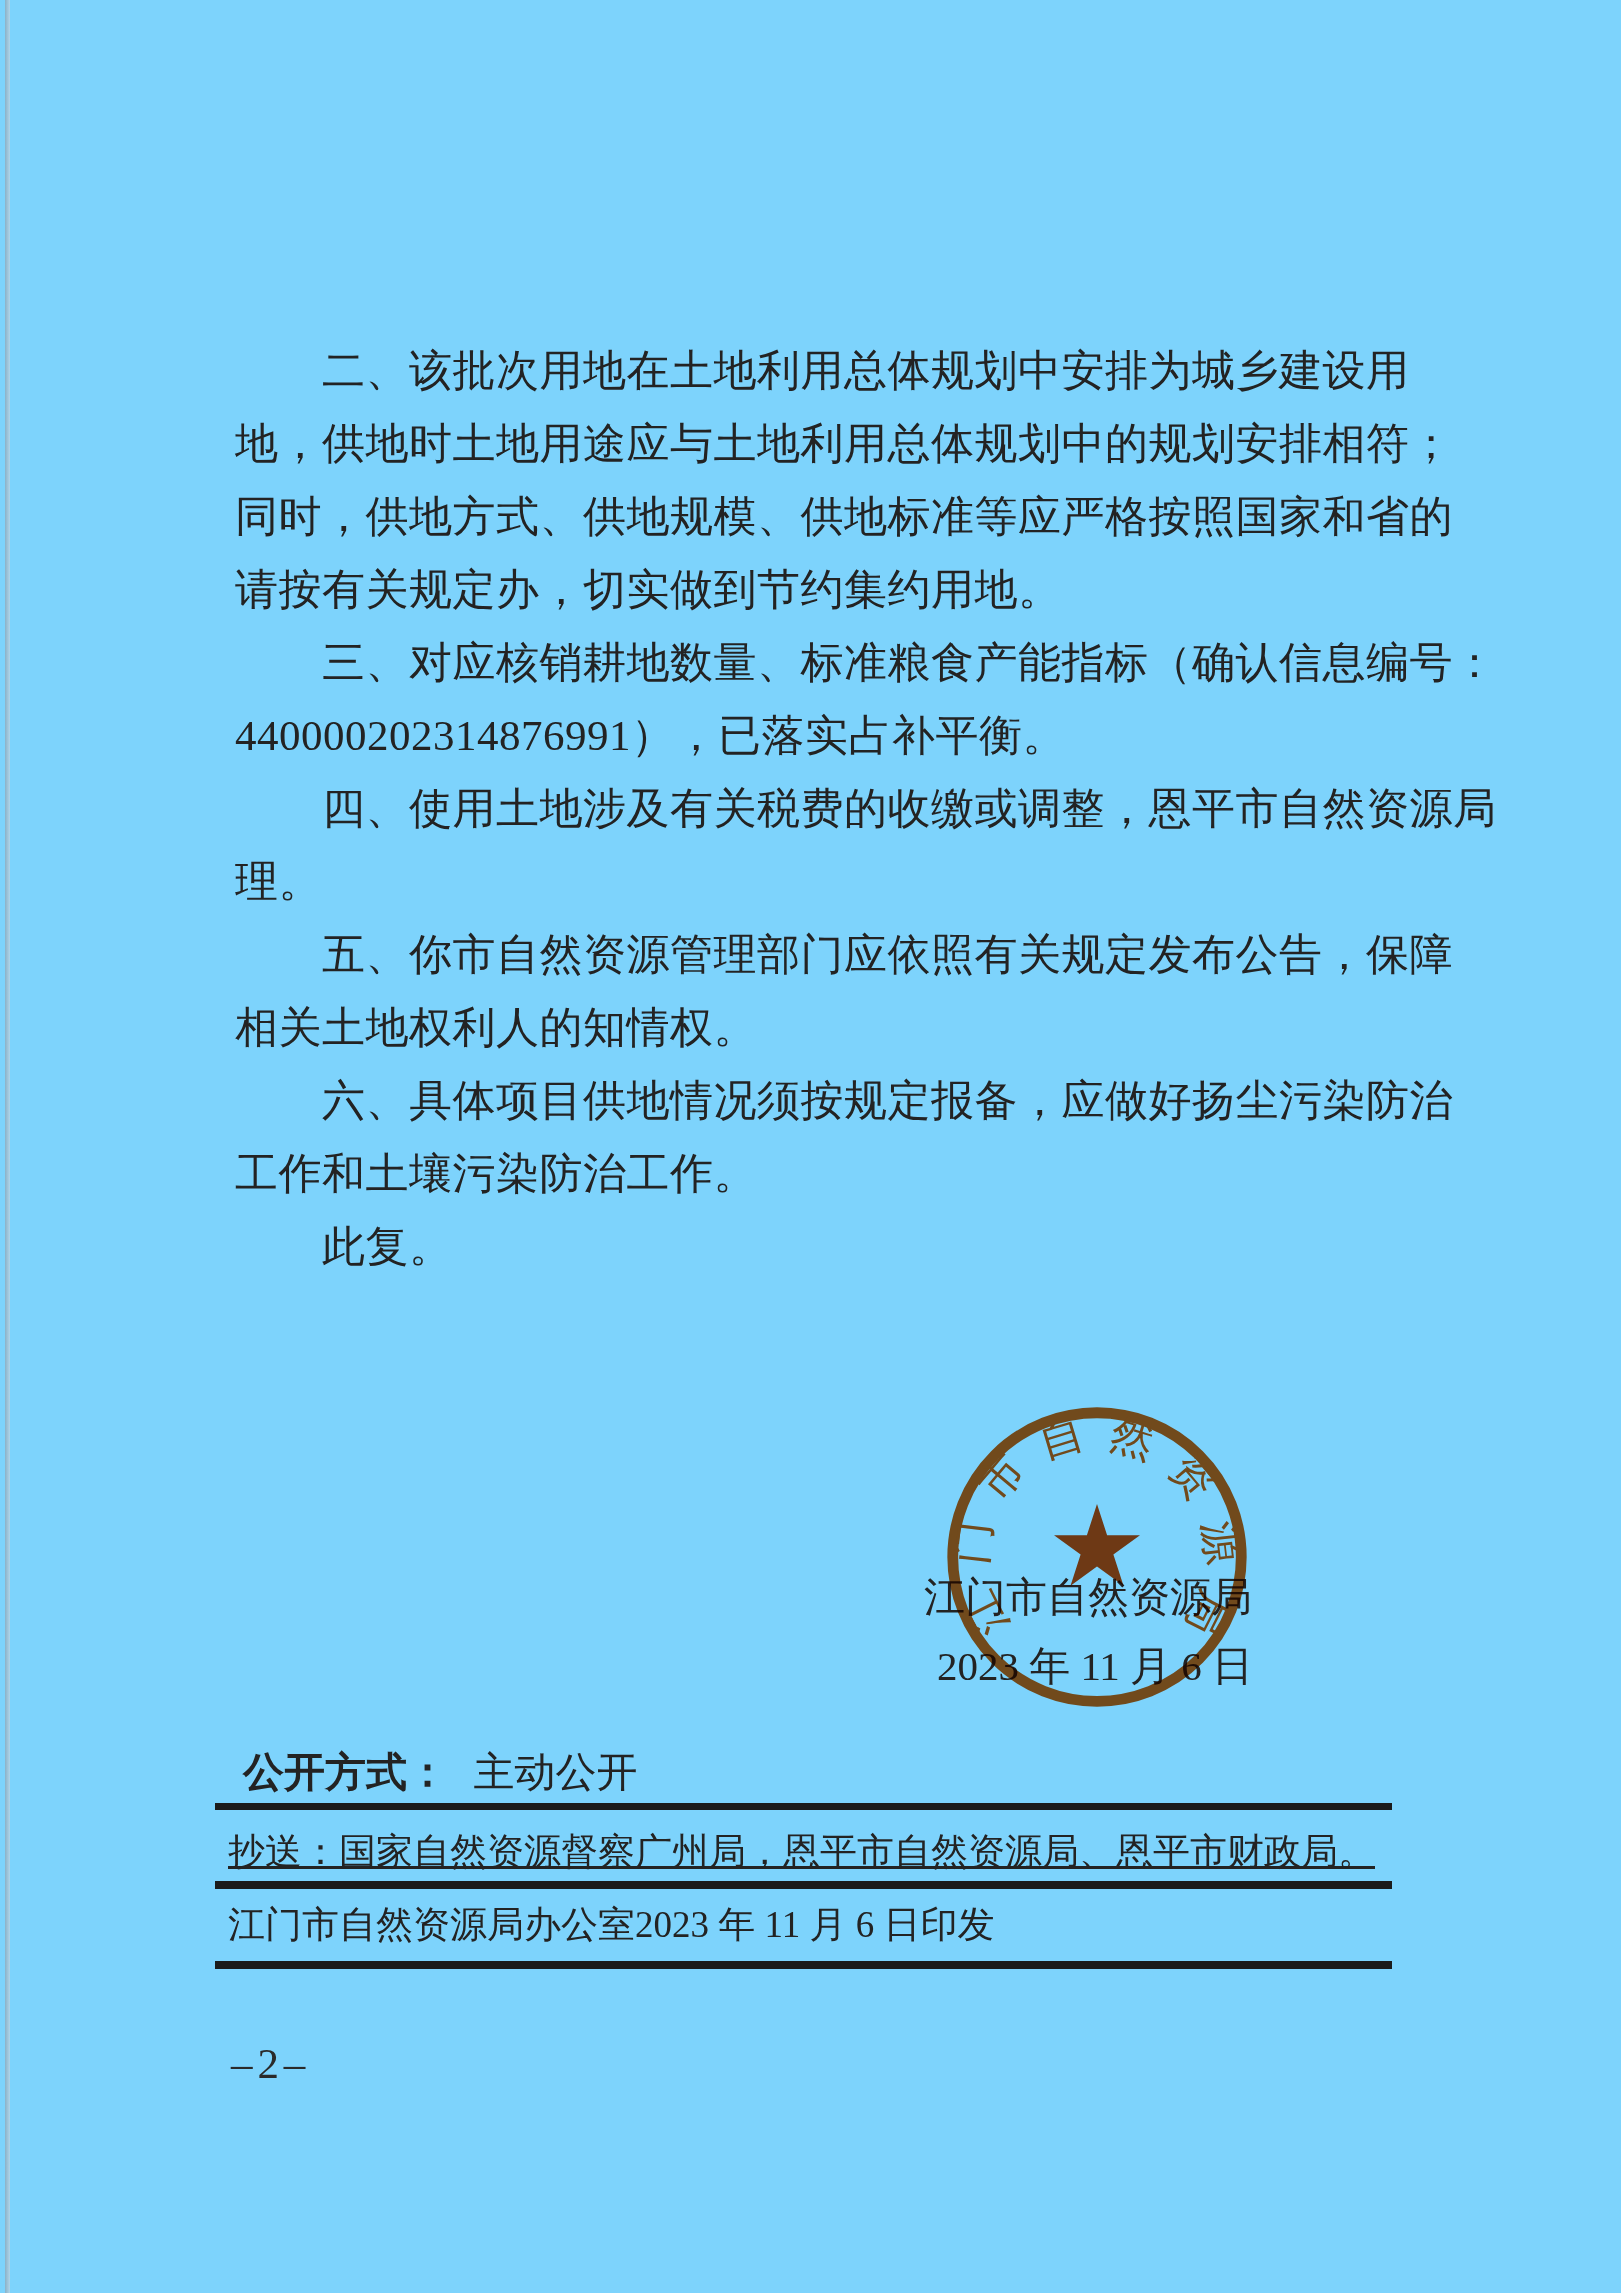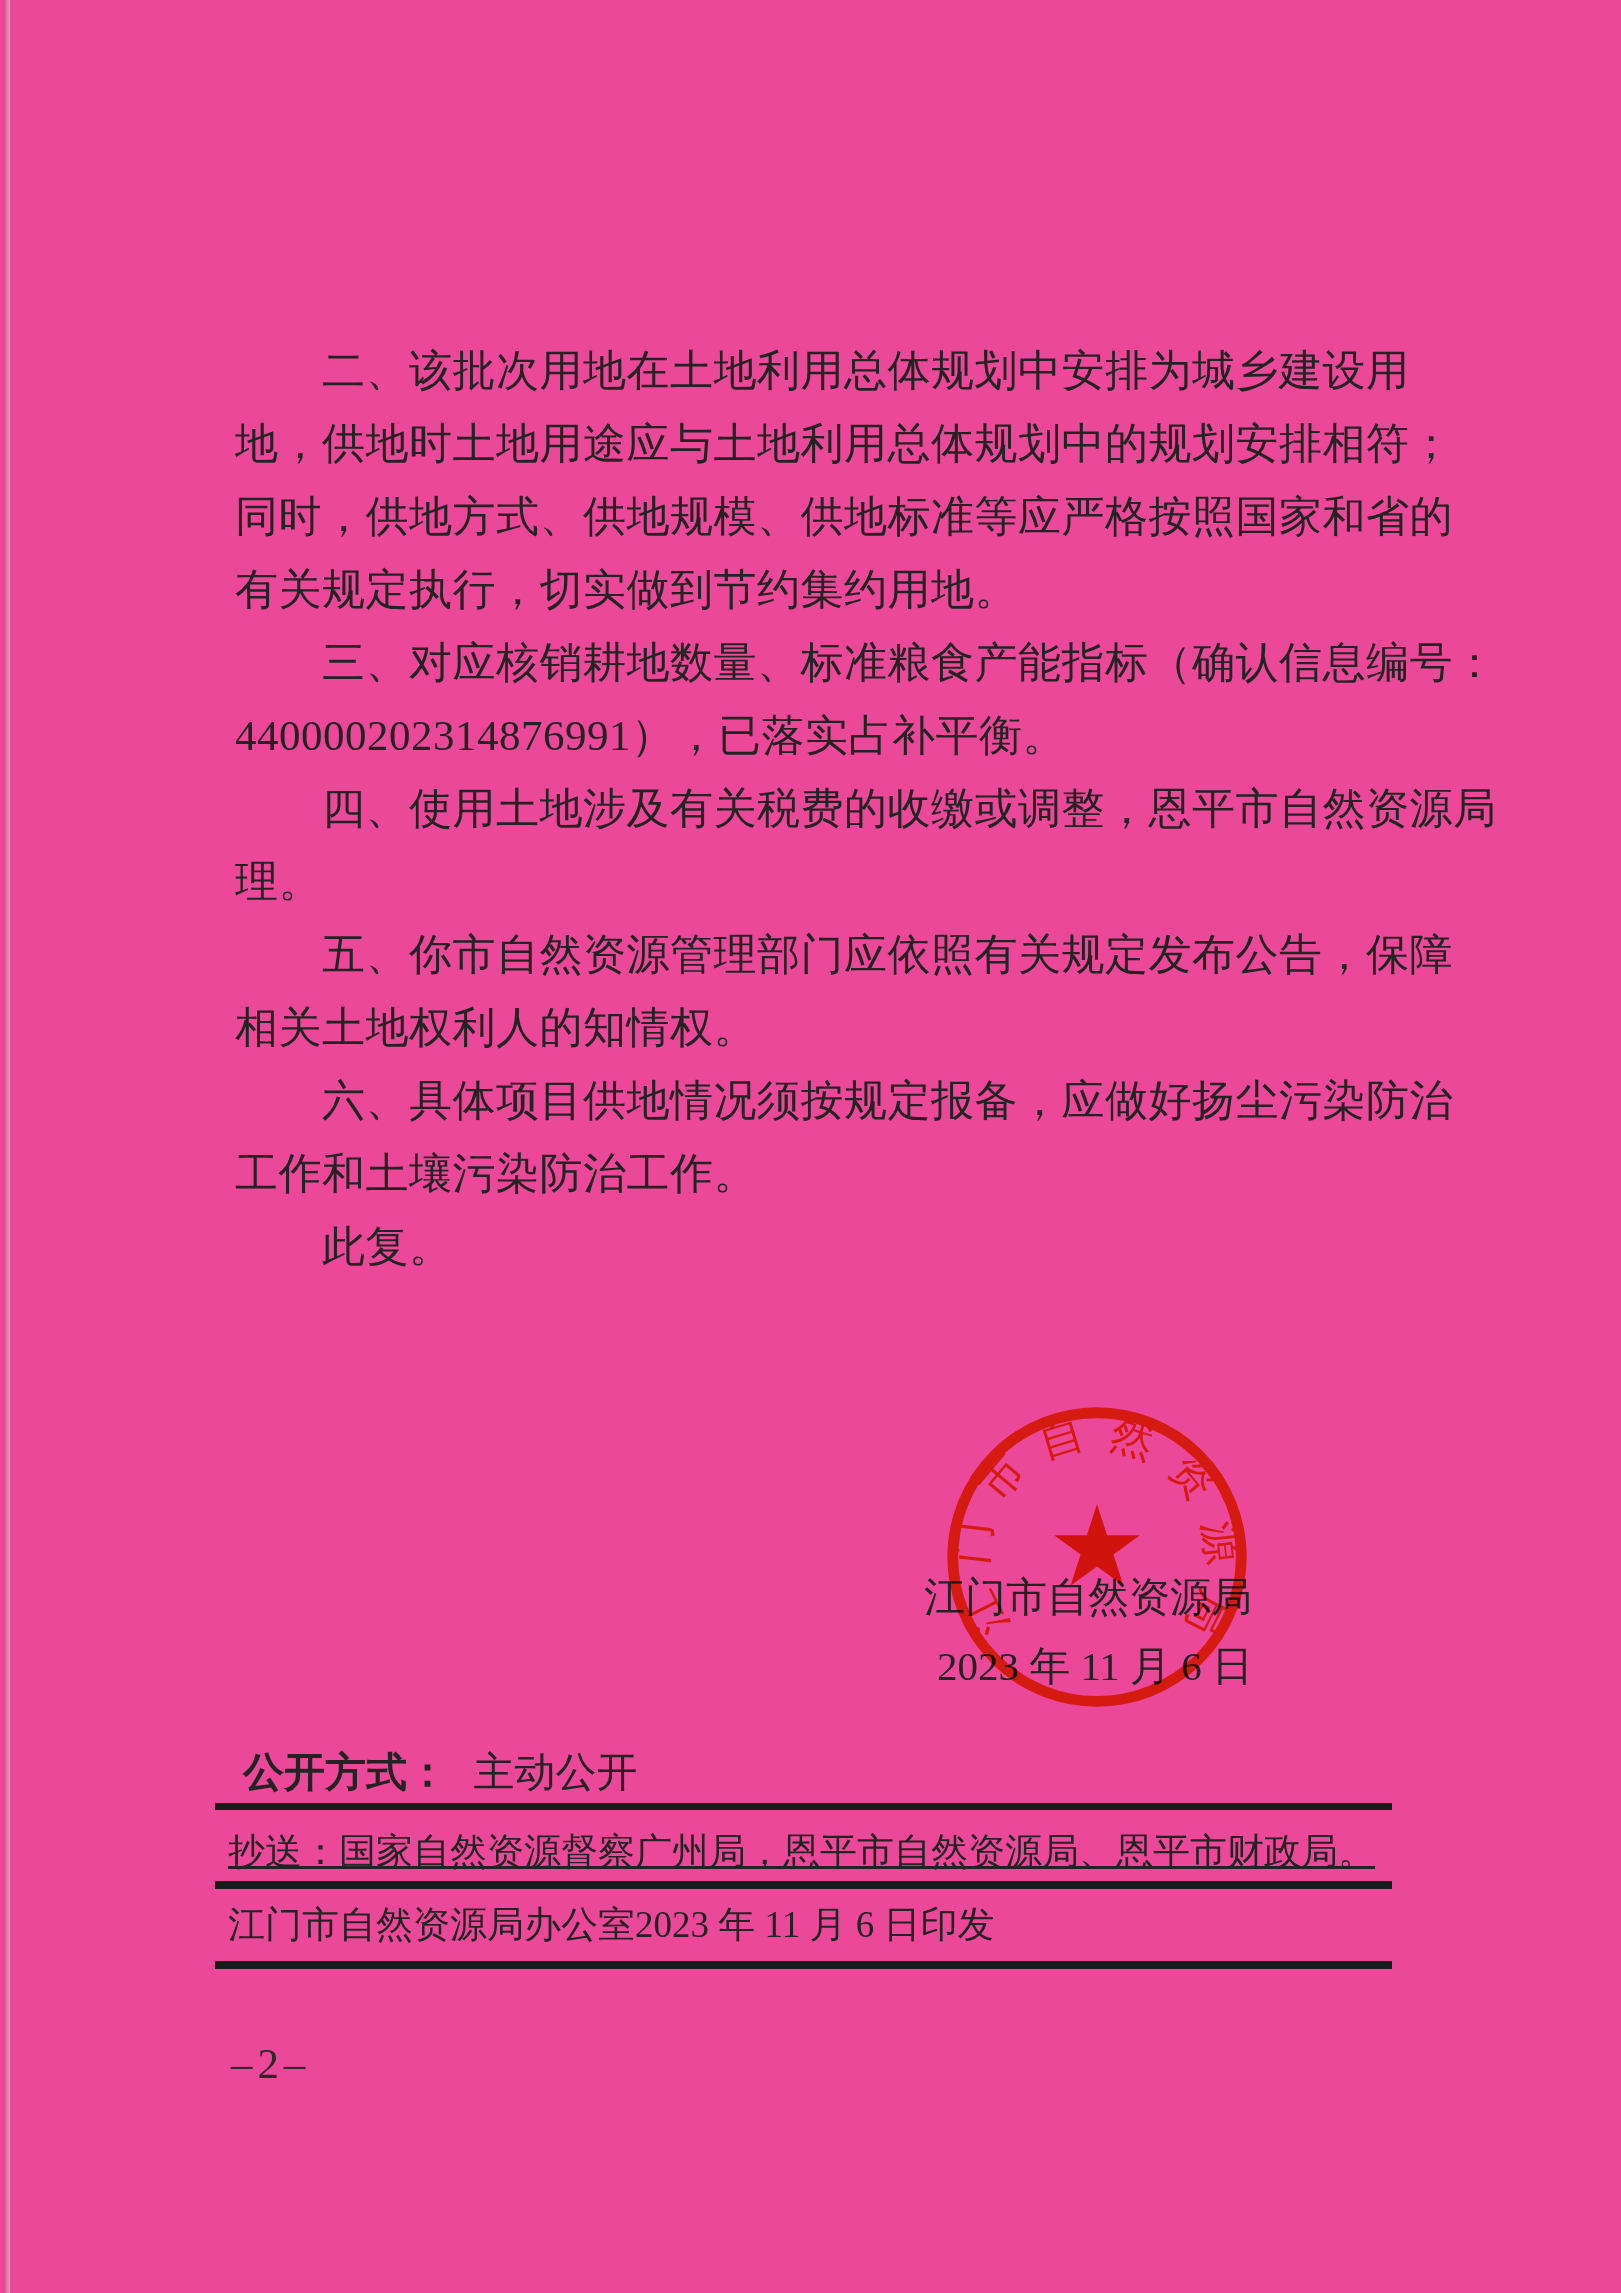--- a/index.html
+++ b/index.html
@@ -1,20 +1,20 @@
 <!DOCTYPE html>
 <html><head>
 <meta charset="utf-8">
 <style>
   html,body{margin:0;padding:0;background:#e9e9ec;}
   .page{
     position:relative;
     width:1621px;height:2294px;
     margin:0 auto;
-    background:#ec4899;
+    background:#7dd3fc;
     overflow:hidden;
     font-family:"Liberation Serif","DejaVu Serif",serif;
     color:#232323;
   }
   .scan-edge{
     position:absolute;left:4.9px;top:0;width:4.9px;height:100%;
     background:linear-gradient(to right,#96969c,#d8d8dd);
     opacity:.55;
   }
   .body-text{
@@ -68,21 +68,21 @@
 <body>
 
 <div class="page">
 
   <div class="scan-edge"></div>
 
   <div class="body-text">
       <div class="line ind">二、该批次用地在土地利用总体规划中安排为城乡建设用</div>
       <div class="line">地，供地时土地用途应与土地利用总体规划中的规划安排相符；</div>
       <div class="line">同时，供地方式、供地规模、供地标准等应严格按照国家和省的</div>
-      <div class="line">有关规定执行，切实做到节约集约用地。</div>
+      <div class="line">请按有关规定办，切实做到节约集约用地。</div>
       <div class="line ind">三、对应核销耕地数量、标准粮食产能指标（确认信息编号：</div>
       <div class="line">440000202314876991），已落实占补平衡。</div>
       <div class="line ind">四、使用土地涉及有关税费的收缴或调整，恩平市自然资源局</div>
       <div class="line">理。</div>
       <div class="line ind">五、你市自然资源管理部门应依照有关规定发布公告，保障</div>
       <div class="line">相关土地权利人的知情权。</div>
       <div class="line ind">六、具体项目供地情况须按规定报备，应做好扬尘污染防治</div>
       <div class="line">工作和土壤污染防治工作。</div>
       <div class="line ind">此复。</div>
     </div>

